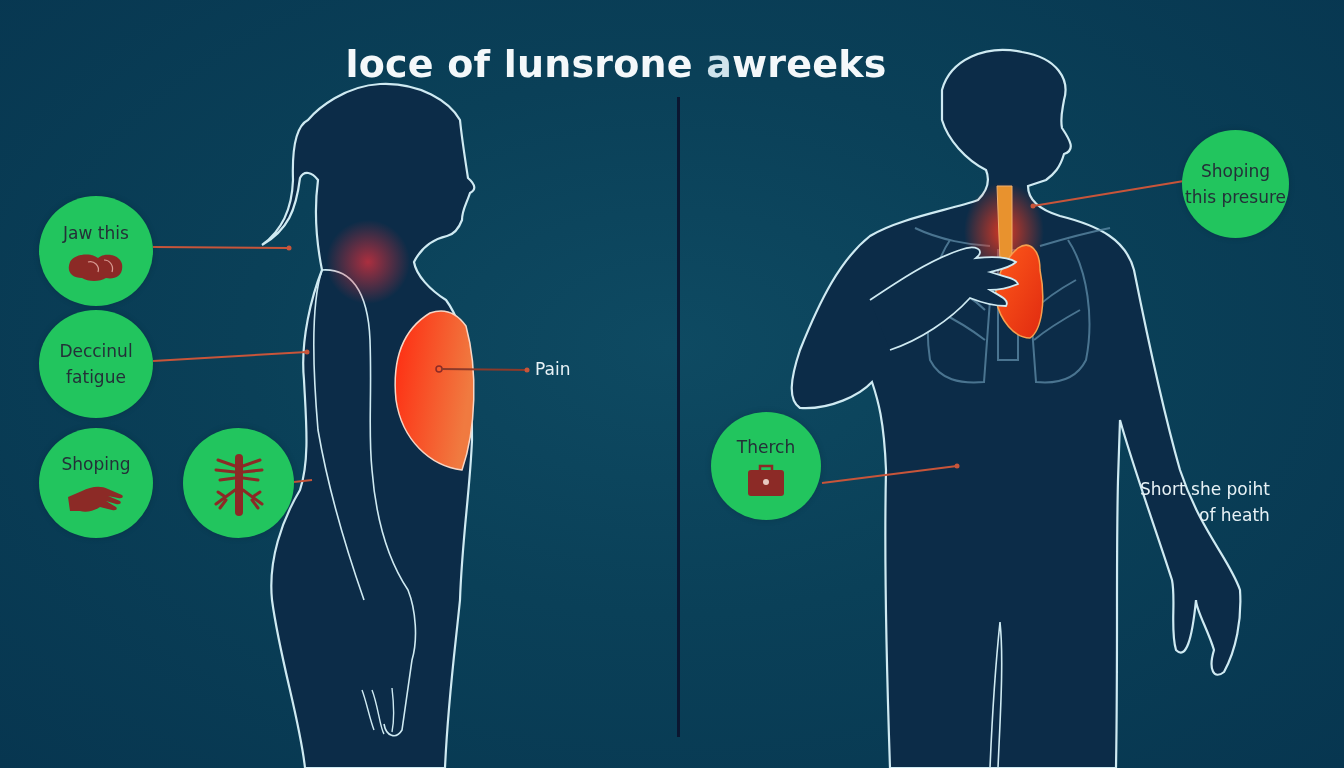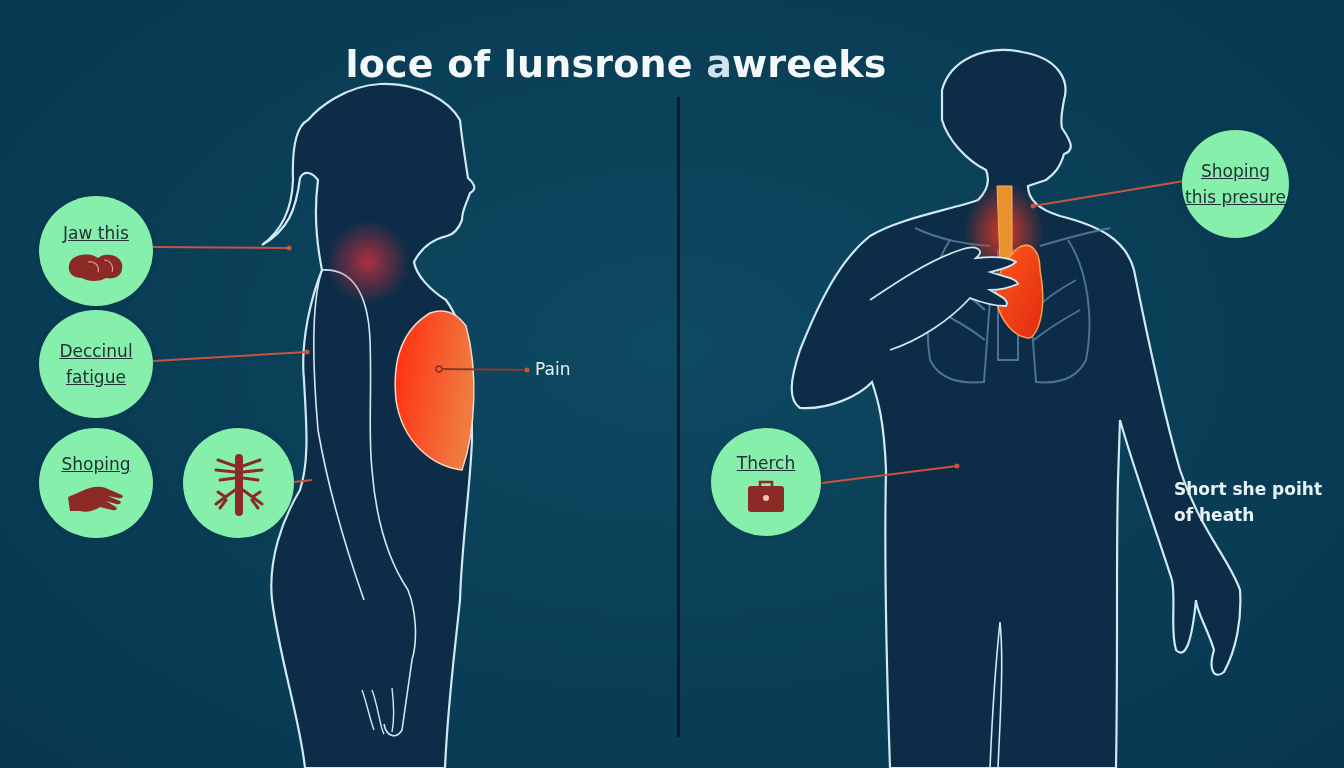--- a/index.html
+++ b/index.html
@@ -4,25 +4,25 @@
 <style>
   html,body{margin:0;padding:0;}
   body{width:1344px;height:768px;overflow:hidden;position:relative;
     background:radial-gradient(ellipse at 50% 45%, #0e4a62 0%, #0a4058 45%, #073650 100%);
     font-family:"DejaVu Sans","Liberation Sans",sans-serif;}
   .title{position:absolute;left:0;width:1232px;top:22px;text-align:center;color:#f4f8fa;
     font-size:38px;font-weight:bold;letter-spacing:0.2px;margin-top:20px;}
   .title .accent{color:#cfe3ec;}
   .divider{position:absolute;left:677px;top:97px;width:3px;height:640px;background:#0b1630;}
   svg.art{position:absolute;left:0;top:0;}
-  .bubble{position:absolute;border-radius:50%;background:#86efac;box-shadow:0 0 6px rgba(0,0,0,0.15);
-    display:flex;flex-direction:column;align-items:center;justify-content:center;color:#243038;text-align:center;text-decoration:underline;}
+  .bubble{position:absolute;border-radius:50%;background:#22c55e;box-shadow:0 0 6px rgba(0,0,0,0.15);
+    display:flex;flex-direction:column;align-items:center;justify-content:center;color:#243038;text-align:center;}
   .bubble .lbl{font-size:17px;line-height:26px;}
   .bubble svg{margin-top:4px;}
-  .float-label{position:absolute;color:#e8f2f6;font-size:17px;line-height:26px;text-align:left;}
+  .float-label{position:absolute;color:#e8f2f6;font-size:17px;line-height:26px;text-align:right;}
 </style>
 </head>
 <body>
 
 <div class="title"><span>loce of lunsrone </span><span class="accent">a</span><span>wreeks</span></div>
 
 <svg class="art" width="1344" height="768" viewBox="0 0 1344 768">
   <defs>
     <radialGradient id="neckGlow" cx="0.5" cy="0.5" r="0.5">
       <stop offset="0" stop-color="#e0303c" stop-opacity="0.75"></stop>
@@ -107,22 +107,22 @@
     <rect x="23" y="2" width="8" height="62" rx="4" fill="#8c2a26"></rect>
     <path d="M23,14 L6,8 M23,20 L4,18 M23,26 L8,28 M31,14 L48,8 M31,20 L50,18 M31,26 L46,28 M23,38 L4,52 M12,44 L6,40 M14,48 L8,56 M31,38 L50,52 M42,44 L48,40 M40,48 L46,56" stroke="#8c2a26" stroke-width="3" fill="none" stroke-linecap="round"></path>
   </svg>
 </div>
 <div class="float-label" style="left:535px;top:356px;">Pain</div>
 
 <div class="bubble" style="left:1182px;top:130px;width:107px;height:108px;">
   <div class="lbl" style="white-space:pre-line">Shoping
 this presure</div>
 </div>
-<div class="bubble" style="left:711px;top:428px;width:110px;height:108px;">
+<div class="bubble" style="left:711px;top:412px;width:110px;height:108px;">
   <div class="lbl">Therch</div>
   <svg width="40" height="34" viewBox="0 0 40 34">
     <path d="M14,6 L14,2 L26,2 L26,6" fill="none" stroke="#8c2a26" stroke-width="2.5"></path>
     <rect x="2" y="6" width="36" height="26" rx="3" fill="#8c2a26"></rect>
     <circle cx="20" cy="18" r="3" fill="#e8c8c0"></circle>
   </svg>
 </div>
-<div class="float-label" style="left:1174px;top:476px;white-space:pre-line;font-weight:bold;">Short she poiht
+<div class="float-label" style="left:1140px;top:476px;white-space:pre-line;">Short she poiht
 of heath</div>
 
 </body></html>

